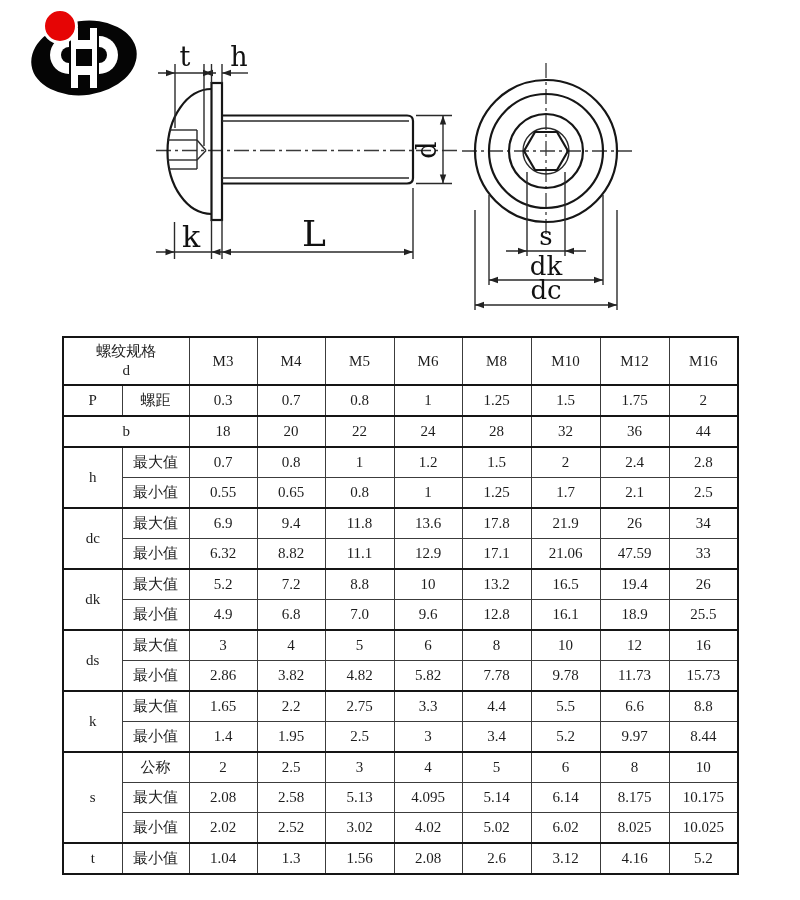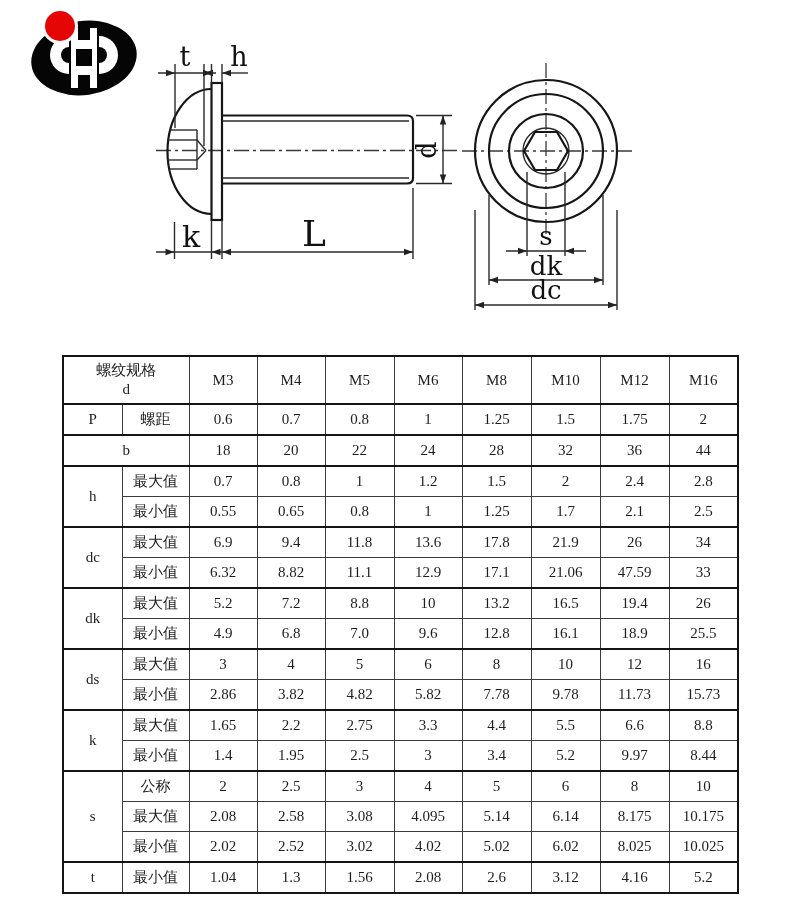--- a/index.html
+++ b/index.html
@@ -1,20 +1,20 @@
 <!DOCTYPE html>
 <html><head>
 <meta charset="utf-8">
 <style>
   html,body{margin:0;padding:0;background:#ffffff;width:800px;height:900px;overflow:hidden;
             font-family:"Liberation Serif","DejaVu Serif",serif;}
   #stage{position:relative;width:800px;height:900px;background:#fff;}
   #logo{position:absolute;left:12px;top:6px;}
   #drawing{position:absolute;left:0;top:0;}
-  #table-wrap{position:absolute;left:62px;top:355px;}
+  #table-wrap{position:absolute;left:62px;top:336px;}
   table.spec{border-collapse:collapse;table-layout:fixed;width:675px;border:2px solid #151515;}
   table.spec td{border:1px solid #3c3c3c;text-align:center;vertical-align:middle;
                 padding:0;height:29px;font-size:15px;color:#1d1d1d;
                 font-family:"Liberation Serif","DejaVu Serif",serif;}
   table.spec thead td{height:46px;line-height:1.25;}
   table.spec tr.gt td{border-top:2px solid #151515;}
   .dimtext{font-family:"DejaVu Serif","Liberation Serif",serif;fill:#111;}
   .dline{stroke:#2a2a2a;stroke-width:1.4;fill:none;}
   .oline{stroke:#161616;stroke-width:2.2;fill:none;}
   .cline{stroke:#3a3a3a;stroke-width:1.3;fill:none;stroke-dasharray:15 4 3 4;}
@@ -160,21 +160,21 @@
           <td>M8</td>
           <td>M10</td>
           <td>M12</td>
           <td>M16</td>
         </tr>
       </thead>
       <tbody id="spec-body">
           <tr class="gt">
             <td rowspan="1">P</td>
             <td>螺距</td>
-            <td>0.6</td>
+            <td>0.3</td>
             <td>0.7</td>
             <td>0.8</td>
             <td>1</td>
             <td>1.25</td>
             <td>1.5</td>
             <td>1.75</td>
             <td>2</td>
           </tr>
           <tr class="gt">
             <td rowspan="1" colspan="2">b</td>
@@ -311,21 +311,21 @@
             <td>4</td>
             <td>5</td>
             <td>6</td>
             <td>8</td>
             <td>10</td>
           </tr>
           <tr>
             <td>最大值</td>
             <td>2.08</td>
             <td>2.58</td>
-            <td>3.08</td>
+            <td>5.13</td>
             <td>4.095</td>
             <td>5.14</td>
             <td>6.14</td>
             <td>8.175</td>
             <td>10.175</td>
           </tr>
           <tr>
             <td>最小值</td>
             <td>2.02</td>
             <td>2.52</td>

